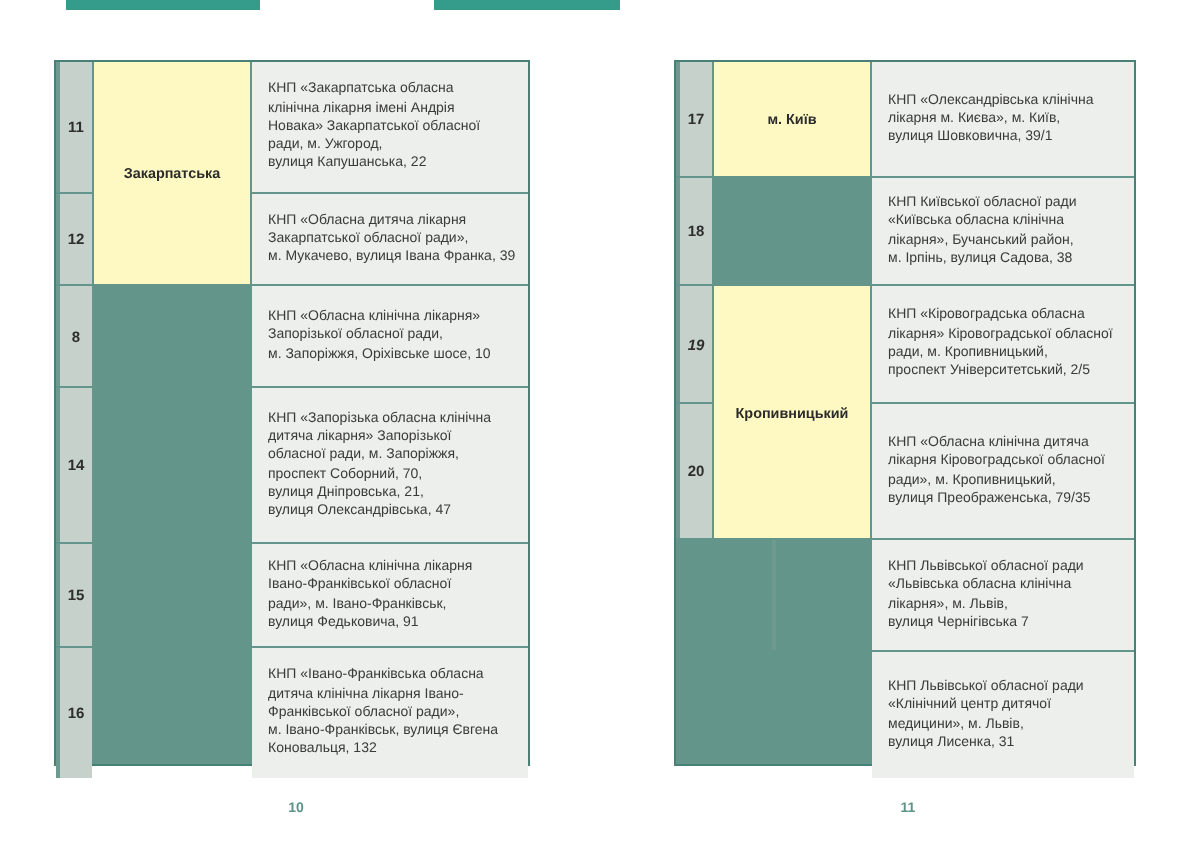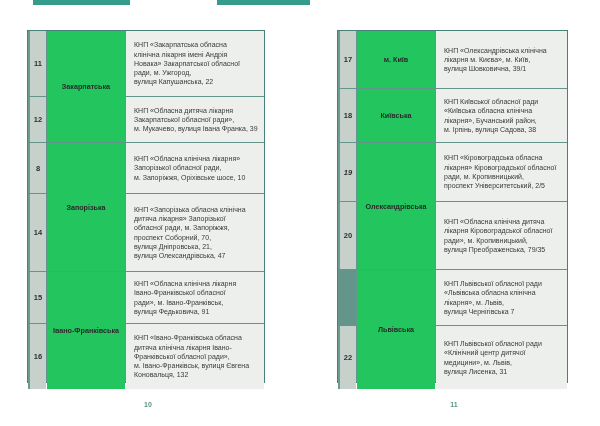--- a/index.html
+++ b/index.html
@@ -31,21 +31,21 @@
     display:flex;align-items:center;
     overflow:hidden;
   }
   .cell.num{
     background:#c6d1cc;
     justify-content:center;
     font-weight:bold;font-size:7.5px;color:#2e2e2e;
     border-left:2px solid #6e998e;
   }
   .cell.region{
-    background:#22c55e;
+    background:#fef9c3;
     justify-content:center;text-align:right;
     font-weight:bold;font-size:7.2px;color:#2b2b2b;
     padding:2px;line-height:9px;
   }
   .cell.details{
     background:#edefec;
     font-size:7px;line-height:9.3px;color:#3a3a3a;
     padding:3px 4px 3px 8px;
     white-space:pre-line;
   }
@@ -70,33 +70,31 @@
       <div class="cell details" style="grid-area: 1 / 3;">КНП «Закарпатська обласна
 клінічна лікарня імені Андрія
 Новака» Закарпатської обласної
 ради, м. Ужгород,
 вулиця Капушанська, 22</div>
       <div class="cell num" style="grid-area: 2 / 1; text-align: right;">12</div>
       <div class="cell details" style="grid-area: 2 / 3;">КНП «Обласна дитяча лікарня
 Закарпатської обласної ради»,
 м. Мукачево, вулиця Івана Франка, 39</div>
       <div class="cell num" style="grid-area: 3 / 1;">8</div>
-      <div class="cell region" style="grid-area: 3 / 2 / span 2;">Запорізька</div>
       <div class="cell details" style="grid-area: 3 / 3;">КНП «Обласна клінічна лікарня»
 Запорізької обласної ради,
 м. Запоріжжя, Оріхівське шосе, 10</div>
       <div class="cell num" style="grid-area: 4 / 1;">14</div>
       <div class="cell details" style="grid-area: 4 / 3;">КНП «Запорізька обласна клінічна
 дитяча лікарня» Запорізької
 обласної ради, м. Запоріжжя,
 проспект Соборний, 70,
 вулиця Дніпровська, 21,
 вулиця Олександрівська, 47</div>
       <div class="cell num" style="grid-area: 5 / 1; text-align: right;">15</div>
-      <div class="cell region" style="grid-area: 5 / 2 / span 2;">Івано-Франківська</div>
       <div class="cell details" style="grid-area: 5 / 3;">КНП «Обласна клінічна лікарня
 Івано-Франківської обласної
 ради», м. Івано-Франківськ,
 вулиця Федьковича, 91</div>
       <div class="cell num" style="grid-area: 6 / 1;">16</div>
       <div class="cell details" style="grid-area: 6 / 3;">КНП «Івано-Франківська обласна
 дитяча клінічна лікарня Івано-
 Франківської обласної ради»,
 м. Івано-Франківськ, вулиця Євгена
 Коновальця, 132</div>
@@ -104,43 +102,40 @@
 </div>
 
 <div class="page page-right">
   <div class="hospital-table" style="grid-template-rows: 57px 53px 58px 67px 55px 63px;">
       <div class="cell num" style="grid-area: 1 / 1;">17</div>
       <div class="cell region" style="grid-area: 1 / 2 / span 1;">м. Київ</div>
       <div class="cell details" style="grid-area: 1 / 3;">КНП «Олександрівська клінічна
 лікарня м. Києва», м. Київ,
 вулиця Шовковична, 39/1</div>
       <div class="cell num" style="grid-area: 2 / 1;">18</div>
-      <div class="cell region" style="grid-area: 2 / 2 / span 1;">Київська</div>
       <div class="cell details" style="grid-area: 2 / 3;">КНП Київської обласної ради
 «Київська обласна клінічна
 лікарня», Бучанський район,
 м. Ірпінь, вулиця Садова, 38</div>
       <div class="cell num" style="grid-area: 3 / 1; font-style: italic;">19</div>
-      <div class="cell region" style="grid-area: 3 / 2 / span 2;">Олександрівська</div>
+      <div class="cell region" style="grid-area: 3 / 2 / span 2;">Кропивницький</div>
       <div class="cell details" style="grid-area: 3 / 3;">КНП «Кіровоградська обласна
 лікарня» Кіровоградської обласної
 ради, м. Кропивницький,
 проспект Університетський, 2/5</div>
       <div class="cell num" style="grid-area: 4 / 1;">20</div>
       <div class="cell details" style="grid-area: 4 / 3;">КНП «Обласна клінічна дитяча
 лікарня Кіровоградської обласної
 ради», м. Кропивницький,
 вулиця Преображенська, 79/35</div>
       <div class="cell num" style="grid-area: 5 / 1; margin-left: 48px;">21</div>
-      <div class="cell region" style="grid-area: 5 / 2 / span 2;">Львівська</div>
       <div class="cell details" style="grid-area: 5 / 3;">КНП Львівської обласної ради
 «Львівська обласна клінічна
 лікарня», м. Львів,
 вулиця Чернігівська 7</div>
-      <div class="cell num" style="grid-area: 6 / 1;">22</div>
       <div class="cell details" style="grid-area: 6 / 3;">КНП Львівської обласної ради
 «Клінічний центр дитячої
 медицини», м. Львів,
 вулиця Лисенка, 31</div>
     </div>
 </div>
 
 <div class="page-number page-number-left">10</div>
 <div class="page-number page-number-right">11</div>
 

